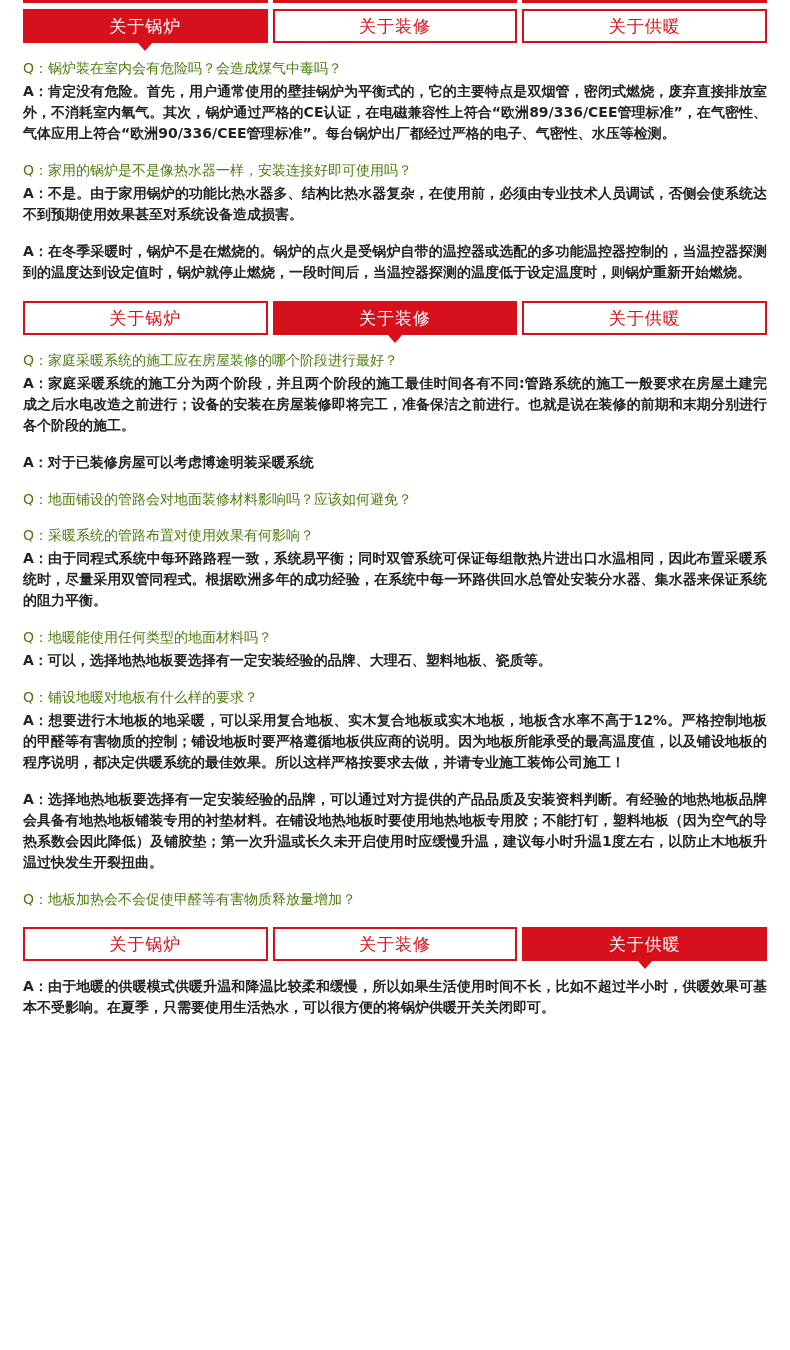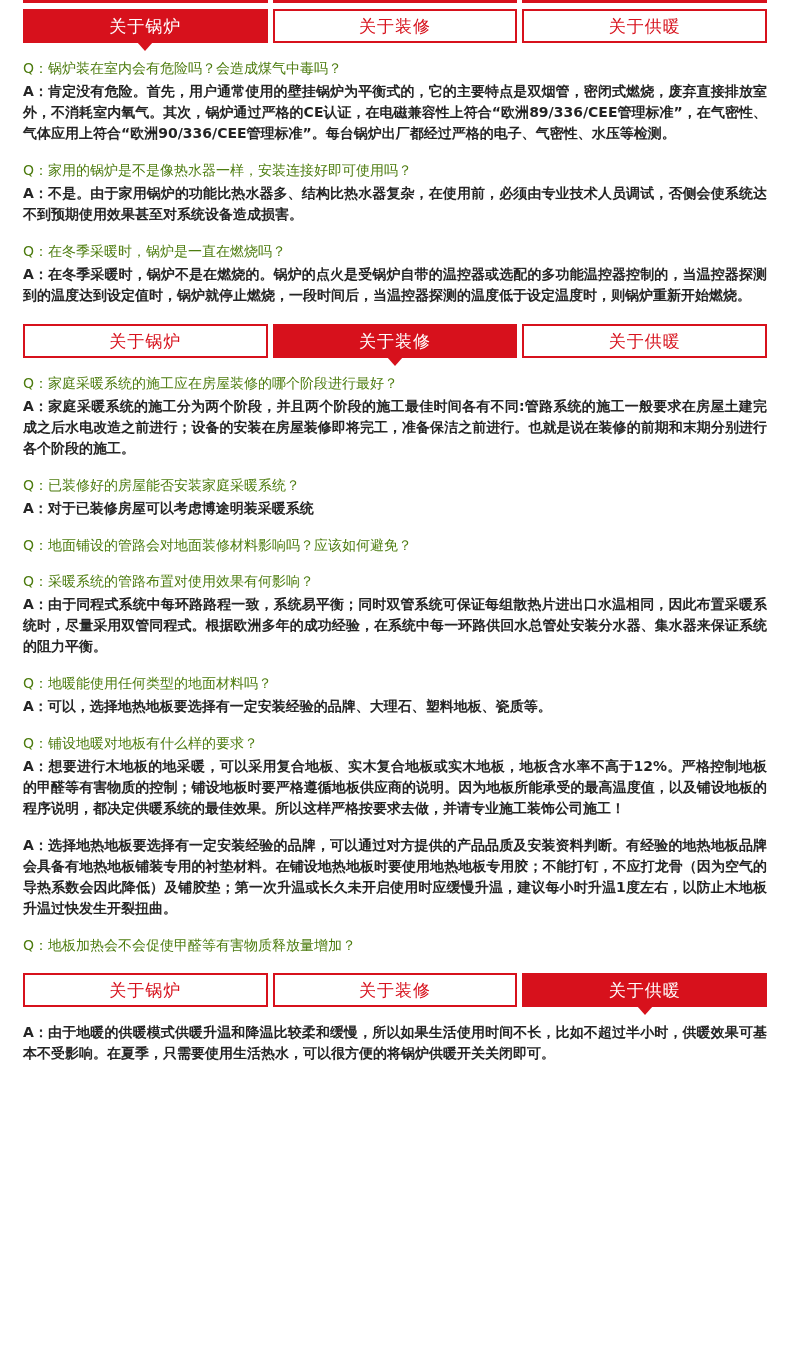--- a/index.html
+++ b/index.html
@@ -74,21 +74,20 @@
   <div class="content">
     <div class="qa">
       <p class="q">Q：锅炉装在室内会有危险吗？会造成煤气中毒吗？</p>
       <p class="a">A：肯定没有危险。首先，用户通常使用的壁挂锅炉为平衡式的，它的主要特点是双烟管，密闭式燃烧，废弃直接排放室外，不消耗室内氧气。其次，锅炉通过严格的CE认证，在电磁兼容性上符合“欧洲89/336/CEE管理标准”，在气密性、气体应用上符合“欧洲90/336/CEE管理标准”。每台锅炉出厂都经过严格的电子、气密性、水压等检测。</p>
     </div>
     <div class="qa">
       <p class="q">Q：家用的锅炉是不是像热水器一样，安装连接好即可使用吗？</p>
       <p class="a">A：不是。由于家用锅炉的功能比热水器多、结构比热水器复杂，在使用前，必须由专业技术人员调试，否侧会使系统达不到预期使用效果甚至对系统设备造成损害。</p>
     </div>
     <div class="qa">
-      <p class="q">Q：在冬季采暖时，锅炉是一直在燃烧吗？</p>
       <p class="a">A：在冬季采暖时，锅炉不是在燃烧的。锅炉的点火是受锅炉自带的温控器或选配的多功能温控器控制的，当温控器探测到的温度达到设定值时，锅炉就停止燃烧，一段时间后，当温控器探测的温度低于设定温度时，则锅炉重新开始燃烧。</p>
     </div>
   </div>
 </section>
 
 <section class="faq-section">
   <div class="tab-row">
     <div class="tab inactive">
       <span>关于锅炉</span>
     </div>
@@ -99,40 +98,39 @@
     <div class="tab inactive">
       <span>关于供暖</span>
     </div>
   </div>
   <div class="content">
     <div class="qa">
       <p class="q">Q：家庭采暖系统的施工应在房屋装修的哪个阶段进行最好？</p>
       <p class="a">A：家庭采暖系统的施工分为两个阶段，并且两个阶段的施工最佳时间各有不同:管路系统的施工一般要求在房屋土建完成之后水电改造之前进行；设备的安装在房屋装修即将完工，准备保洁之前进行。也就是说在装修的前期和末期分别进行各个阶段的施工。</p>
     </div>
     <div class="qa">
-      <p class="q">Q：已装修好的房屋能否安装家庭采暖系统？</p>
       <p class="a">A：对于已装修房屋可以考虑博途明装采暖系统</p>
     </div>
     <div class="qa">
       <p class="q">Q：地面铺设的管路会对地面装修材料影响吗？应该如何避免？</p>
     </div>
     <div class="qa">
       <p class="q">Q：采暖系统的管路布置对使用效果有何影响？</p>
       <p class="a">A：由于同程式系统中每环路路程一致，系统易平衡；同时双管系统可保证每组散热片进出口水温相同，因此布置采暖系统时，尽量采用双管同程式。根据欧洲多年的成功经验，在系统中每一环路供回水总管处安装分水器、集水器来保证系统的阻力平衡。</p>
     </div>
     <div class="qa">
       <p class="q">Q：地暖能使用任何类型的地面材料吗？</p>
       <p class="a">A：可以，选择地热地板要选择有一定安装经验的品牌、大理石、塑料地板、瓷质等。</p>
     </div>
     <div class="qa">
       <p class="q">Q：铺设地暖对地板有什么样的要求？</p>
       <p class="a">A：想要进行木地板的地采暖，可以采用复合地板、实木复合地板或实木地板，地板含水率不高于12%。严格控制地板的甲醛等有害物质的控制；铺设地板时要严格遵循地板供应商的说明。因为地板所能承受的最高温度值，以及铺设地板的程序说明，都决定供暖系统的最佳效果。所以这样严格按要求去做，并请专业施工装饰公司施工！</p>
     </div>
     <div class="qa">
-      <p class="a">A：选择地热地板要选择有一定安装经验的品牌，可以通过对方提供的产品品质及安装资料判断。有经验的地热地板品牌会具备有地热地板铺装专用的衬垫材料。在铺设地热地板时要使用地热地板专用胶；不能打钉，不应打龙骨（因为空气的导热系数会因此降低）及铺胶垫；第一次升温或长久未开启使用时应缓慢升温，建议每小时升温1度左右，以防止木地板升温过快发生开裂扭曲。</p>
+      <p class="a">A：选择地热地板要选择有一定安装经验的品牌，可以通过对方提供的产品品质及安装资料判断。有经验的地热地板品牌会具备有地热地板铺装专用的衬垫材料。在铺设地热地板时要使用地热地板专用胶；不能打钉，塑料地板（因为空气的导热系数会因此降低）及铺胶垫；第一次升温或长久未开启使用时应缓慢升温，建议每小时升温1度左右，以防止木地板升温过快发生开裂扭曲。</p>
     </div>
     <div class="qa">
       <p class="q">Q：地板加热会不会促使甲醛等有害物质释放量增加？</p>
     </div>
   </div>
 </section>
 
 <section class="faq-section">
   <div class="tab-row">
     <div class="tab inactive">

